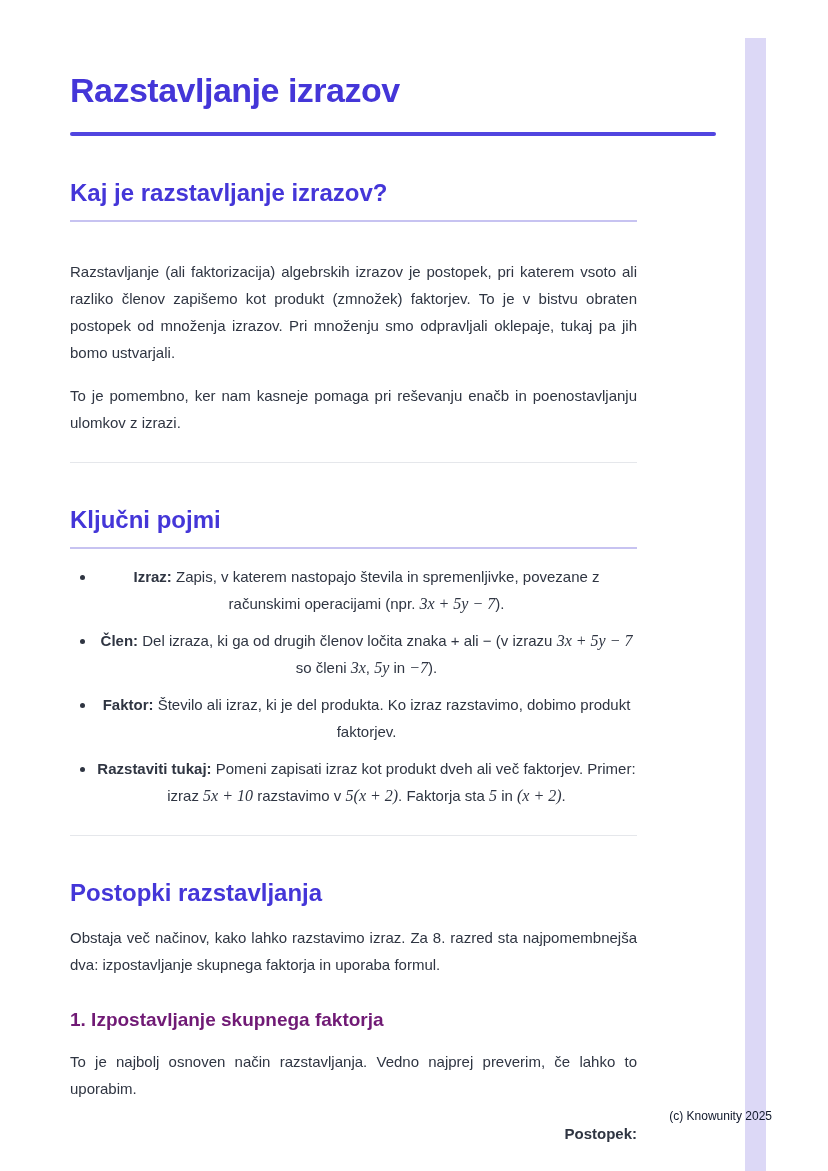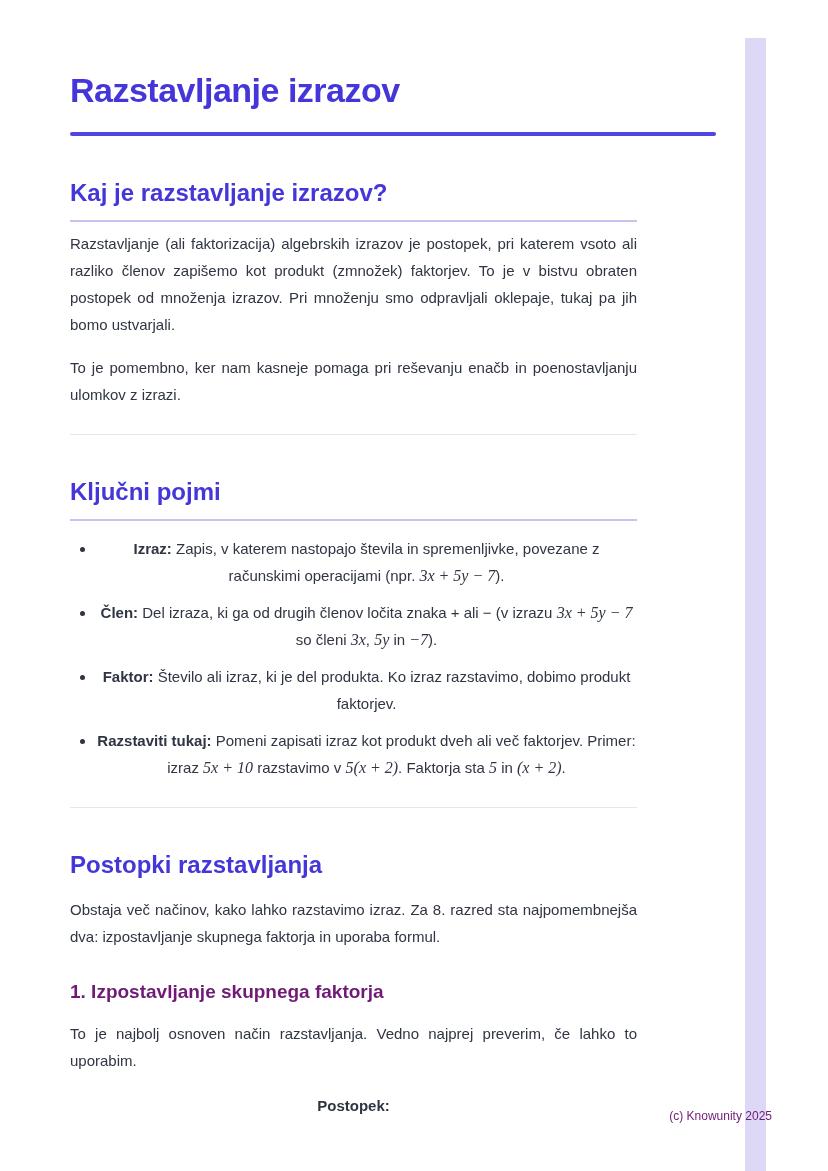--- a/index.html
+++ b/index.html
@@ -61,22 +61,22 @@
     font-weight: 700;
     color: #701a75;
   }
 
   p {
     margin: 16px 0 0 0;
     font-size: 15px;
     line-height: 27px;
     text-align: justify;
   }
-  p.lead { margin-top: 8px; }
-  p.label { font-weight: 700; margin-top: 18px; text-align: center; }
+  p.lead { margin-top: 36px; }
+  p.label { font-weight: 700; margin-top: 18px; text-align: right; }
 
   hr.divider {
     border: none;
     border-top: 1px solid #e5e7eb;
     margin: 26px 0 0 0;
   }
 
   ul.terms {
     margin: 14px 0 0 0;
     padding: 0 0 0 26px;
@@ -95,21 +95,21 @@
     font-family: "Liberation Serif", "DejaVu Serif", serif;
     font-style: italic;
     font-size: 16px;
   }
 
   .footer {
     position: absolute;
     right: 56px;
     bottom: 48px;
     font-size: 12px;
-    color: #701a75;
+    color: #0f172a;
     z-index: 2;
   }
 </style>
 </head>
 <body>
 
 <div class="page">
 
   <div class="scroll-strip"></div>
 

